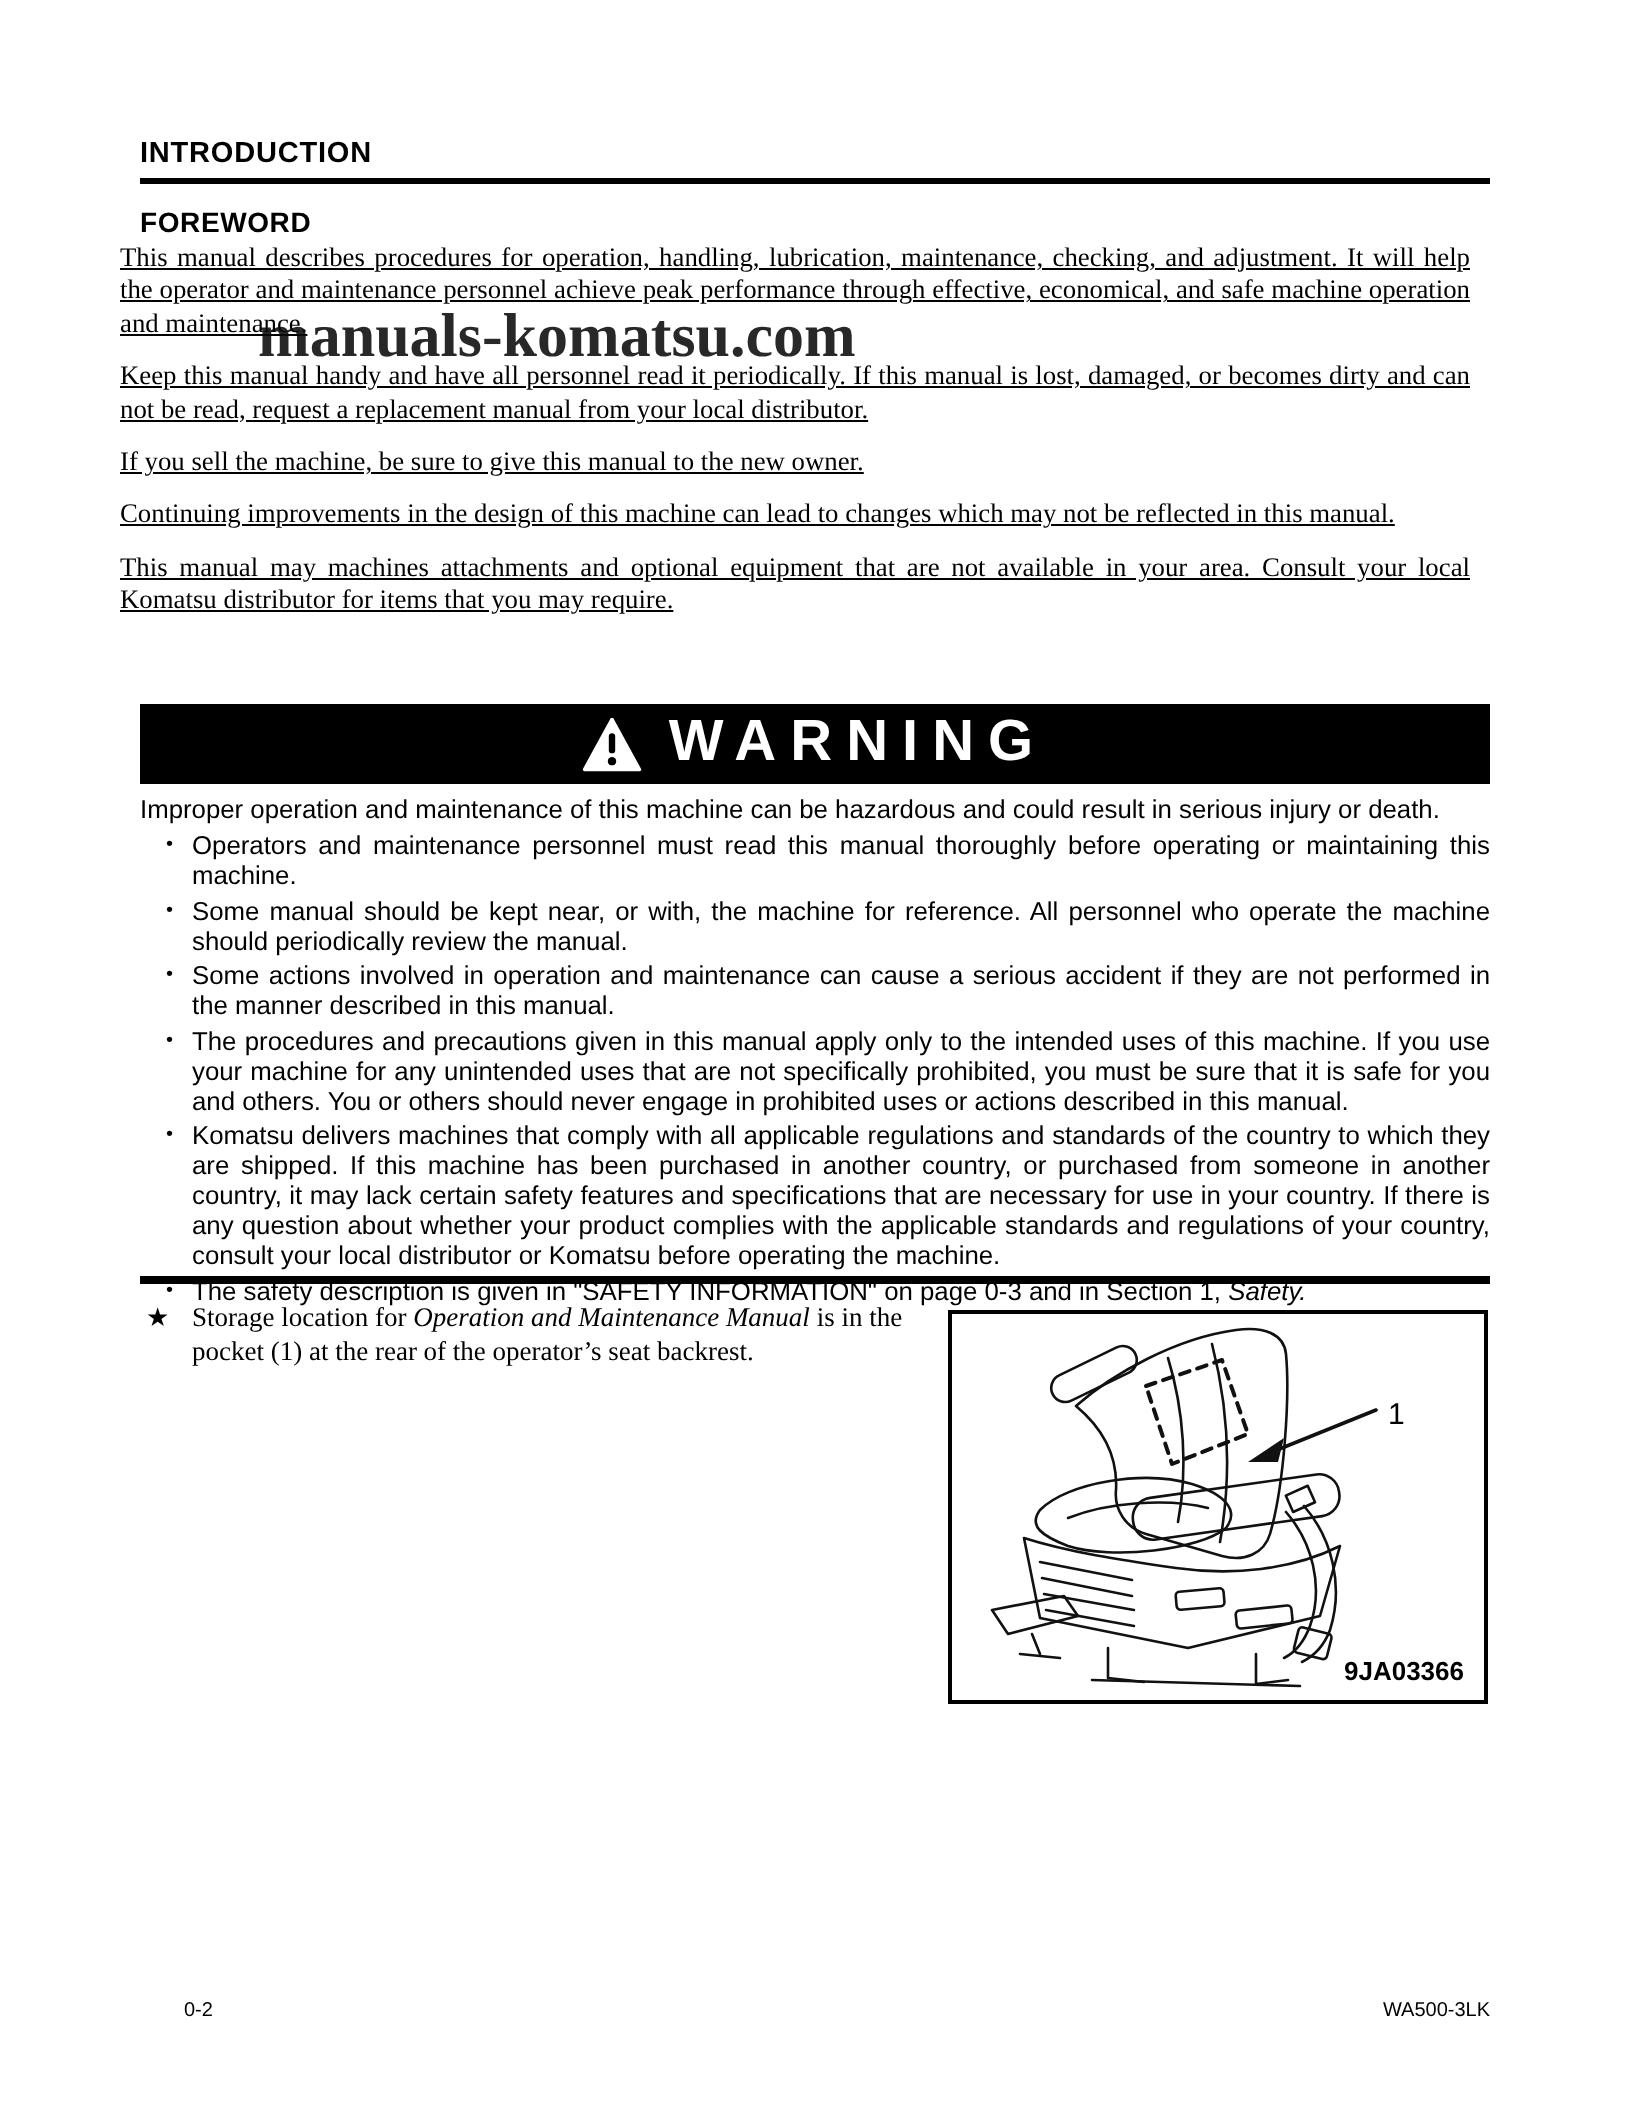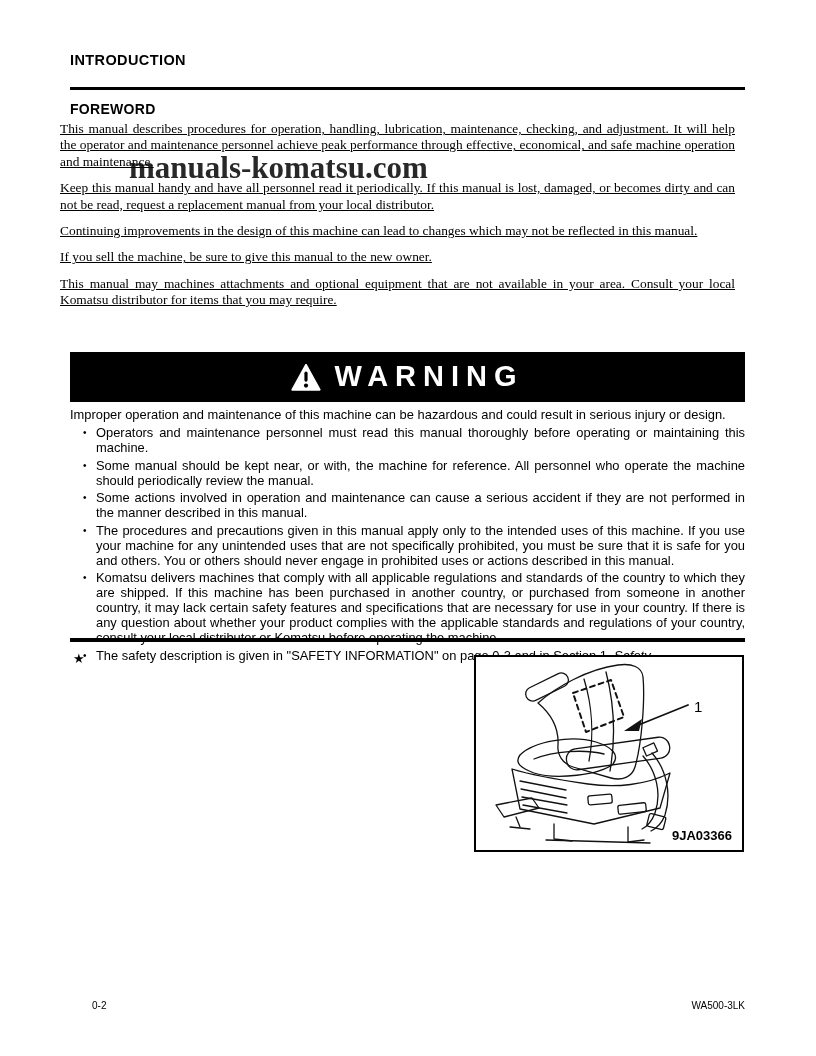--- a/index.html
+++ b/index.html
@@ -20,40 +20,41 @@
     font-size: 31px; font-weight: 700; letter-spacing: 0px;
     color: rgba(10,10,10,0.88);
     z-index: 5; white-space: nowrap; margin-top: 32px;
   }
 
   
   .head { position: absolute; left: 70px; width: 675px; top: 52px; }
   .section-label {
     font-family: "Liberation Sans", sans-serif;
     font-size: 14.5px; font-weight: 700; letter-spacing: 0.4px;
-    padding-bottom: 18px;
+    padding-bottom: 3px;
+    margin-top: 17px;
   }
   .head-rule { height: 3px; background: #000; width: 100%; margin-top: 1px; }
   .page-title {
     font-family: "Liberation Sans", sans-serif;
     font-size: 14px; font-weight: 700; letter-spacing: 0.3px;
     margin-top: 11px;
   }
 
   
   .paras { position: absolute; left: 60px; width: 675px; top: 121px; text-decoration: underline; }
   .para {
     font-size: 13.4px; line-height: 16.4px;
     text-align: justify; margin-bottom: 10px;
   }
 
   
   .warn { position: absolute; left: 70px; width: 675px; top: 352px; }
   .warning-banner {
-    height: 50px; background: #000; color: #fff;
+    height: 40px; background: #000; color: #fff;
     display: flex; align-items: center; justify-content: center;
     gap: 13px;
   }
   .warning-banner .wtxt {
     font-family: "Liberation Sans", sans-serif;
     font-size: 29px; font-weight: 700; letter-spacing: 7px;
     line-height: 1; transform: translateY(-1px);
   }
   .warning-lead {
     font-family: "Liberation Sans", sans-serif;
@@ -119,35 +120,35 @@
   <header class="head">
     <div class="section-label">INTRODUCTION</div>
     <div class="head-rule"></div>
     <h1 class="page-title">FOREWORD</h1>
   </header>
 
   <section class="paras">
 
   <p class="para">This manual describes procedures for operation, handling, lubrication, maintenance, checking, and adjustment. It will help the operator and maintenance personnel achieve peak performance through effective, economical, and safe machine operation and maintenance.</p>
       <p class="para">Keep this manual handy and have all personnel read it periodically. If this manual is lost, damaged, or becomes dirty and can not be read, request a replacement manual from your local distributor.</p>
+      <p class="para">If you sell the machine, be sure to give this manual to the new owner.</p>
       <p class="para">Continuing improvements in the design of this machine can lead to changes which may not be reflected in this manual.</p>
-      <p class="para">If you sell the machine, be sure to give this manual to the new owner.</p>
       <p class="para">This manual may machines attachments and optional equipment that are not available in your area. Consult your local Komatsu distributor for items that you may require.</p>
     </section>
 
   <section class="warn">
     <div class="warning-banner">
       <svg width="30" height="27" viewBox="0 0 24 22" aria-hidden="true">
         <path d="M12 0.5 L23.2 21 H0.8 Z" fill="#ffffff" stroke="#ffffff" stroke-width="1.4" stroke-linejoin="round"></path>
         <rect x="10.7" y="6.2" width="2.6" height="8.2" rx="1.3" fill="#000"></rect>
         <circle cx="12" cy="17.6" r="1.7" fill="#000"></circle>
       </svg>
       <span class="wtxt">WARNING</span>
     </div>
-    <p class="warning-lead">Improper operation and maintenance of this machine can be hazardous and could result in serious injury or design.</p>
+    <p class="warning-lead">Improper operation and maintenance of this machine can be hazardous and could result in serious injury or death.</p>
     <ul>
 
     <li>
           <span class="bullet-glyph">•</span>
           <span><span>Operators and maintenance personnel must read this manual thoroughly before operating or maintaining this machine.</span></span>
         </li>
         <li>
           <span class="bullet-glyph">•</span>
           <span><span>Some manual should be kept near, or with, the machine for reference. All personnel who operate the machine should periodically review the manual.</span></span>
         </li>
@@ -167,20 +168,21 @@
           <span class="bullet-glyph">•</span>
           <span><span>The safety description is given in "SAFETY INFORMATION" on page 0-3 and in Section 1, </span><span class="it">Safety.</span></span>
         </li>
       </ul>
   </section>
 
   <section class="bottom">
     <div class="bottom-rule"></div>
     <div class="note-row">
       <span class="note-star">★</span>
+      <p class="note-text"><span>Storage location for </span><span class="it">Operation and Maintenance Manual</span><span> is in the pocket (1) at the rear of the operator’s seat backrest.</span></p>
     </div>
   </section>
 
   <figure class="seat-figure">
     <svg viewBox="0 0 266 193">
       <g fill="none" stroke="#111" stroke-width="1.3" stroke-linecap="round" stroke-linejoin="round">
 
         <rect x="48" y="23" width="46" height="14" rx="7" transform="rotate(-26 71 30)"></rect>
 
         <path d="M62,46 C80,30 112,12 142,8 C156,6 166,10 167,20 C169,42 166,86 159,110 C156,120 146,124 135,121 L97,110 C87,107 81,98 82,88 C83,70 74,56 62,46 Z"></path>

